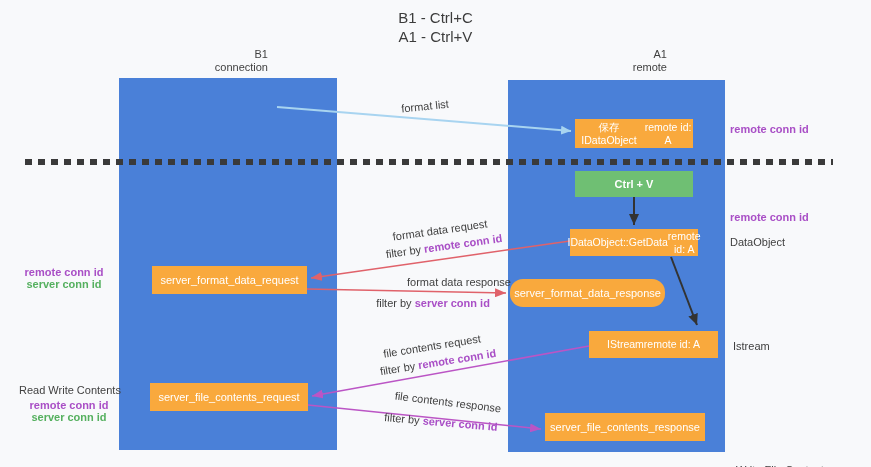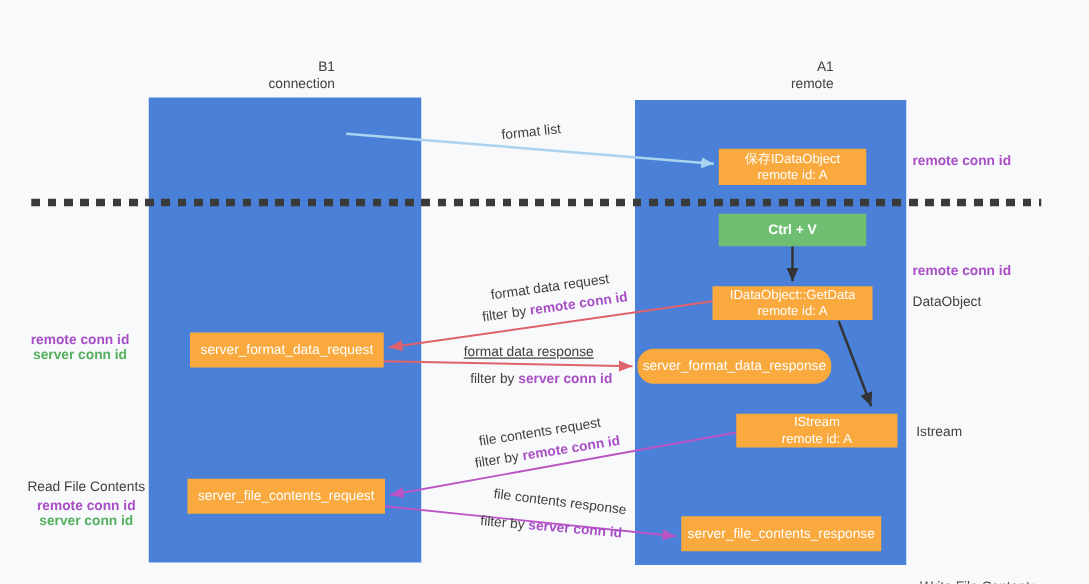--- a/index.html
+++ b/index.html
@@ -11,34 +11,38 @@
   .title{position:absolute;left:0;top:8px;width:100%;text-align:center;
     font-size:15px;line-height:19px;color:#3c3c3c;}
   .lane{position:absolute;background:#4a80d8;}
   .lane-header{position:absolute;text-align:right;font-size:11px;line-height:13px;color:#3f3f3f;}
   .dashline{position:absolute;left:25px;top:159px;width:808px;height:6px;
     background:repeating-linear-gradient(90deg,#3a3a3a 0 7px,transparent 7px 13px);}
   .node{position:absolute;display:flex;align-items:center;justify-content:center;
     text-align:center;color:#fff;font-size:11px;}
   .node.orange{background:#f9a93d;}
   .node.green{background:#6fbf73;}
-  .node.two-line{flex-direction:column;font-size:10.5px;line-height:13px;}
+  .node.two-line{flex-direction:row;font-size:10.5px;line-height:13px;}
   .lbl{position:absolute;font-size:11px;white-space:nowrap;color:#3f3f3f;
     transform:translate(-50%,-50%) rotate(var(--r,0deg));}
   .side{position:absolute;font-size:11px;white-space:nowrap;color:#3f3f3f;}
   .ctr{text-align:center;}
   .purple{color:#a94fc6;font-weight:bold;}
   .greentx{color:#55b05f;font-weight:bold;}
   .arrows{position:absolute;left:0;top:0;pointer-events:none;}
 </style>
 </head>
 <body>
 
 <div class="canvas">
 
+  <div class="title">
+    <div>B1 - Ctrl+C</div>
+    <div>A1 - Ctrl+V</div>
+  </div>
 
   <div class="lane-header" style="left:168px;top:48px;width:100px;">
     <div>B1</div>
     <div>connection</div>
   </div>
   <div class="lane-header" style="left:567px;top:48px;width:100px;">
     <div>A1</div>
     <div>remote</div>
   </div>
 
@@ -107,21 +111,21 @@
     <span>server_file_contents_request</span>
   </div>
 
   <div class="lbl" style="left:425px;top:106px;--r:-6deg;">format list</div>
 
   <div class="lbl" style="left:440px;top:230px;--r:-8deg;">format data request</div>
   <div class="lbl" style="left:444px;top:246px;--r:-8deg;">
     <span>filter by </span><span class="purple">remote conn id</span>
   </div>
 
-  <div class="lbl" style="left:423px;top:282px;text-decoration:underline;">format data response</div>
+  <div class="lbl" style="left:459px;top:282px;">format data response</div>
   <div class="lbl" style="left:433px;top:303px;">
     <span>filter by </span><span class="purple">server conn id</span>
   </div>
 
   <div class="lbl" style="left:432px;top:346px;--r:-9deg;">file contents request</div>
   <div class="lbl" style="left:438px;top:362px;--r:-9deg;">
     <span>filter by </span><span class="purple">remote conn id</span>
   </div>
 
   <div class="lbl" style="left:448px;top:402px;--r:7deg;">file contents response</div>
@@ -134,18 +138,18 @@
   <div class="side" style="left:730px;top:236px;">DataObject</div>
   <div class="side" style="left:733px;top:340px;">Istream</div>
   <div class="side" style="left:736px;top:424px;margin-top:40px;">Write File Contents</div>
 
   <div class="side ctr" style="left:14px;top:266px;width:100px;">
     <div class="purple">remote conn id</div>
     <div class="greentx">server conn id</div>
   </div>
 
   <div class="side ctr" style="left:19px;top:384px;width:100px;">
-    <div>Read File Contents</div>
+    <div>Read Write Contents</div>
     <div class="purple" style="margin-top:3px;">remote conn id</div>
     <div class="greentx">server conn id</div>
   </div>
 
 </div>
 
 </body></html>

